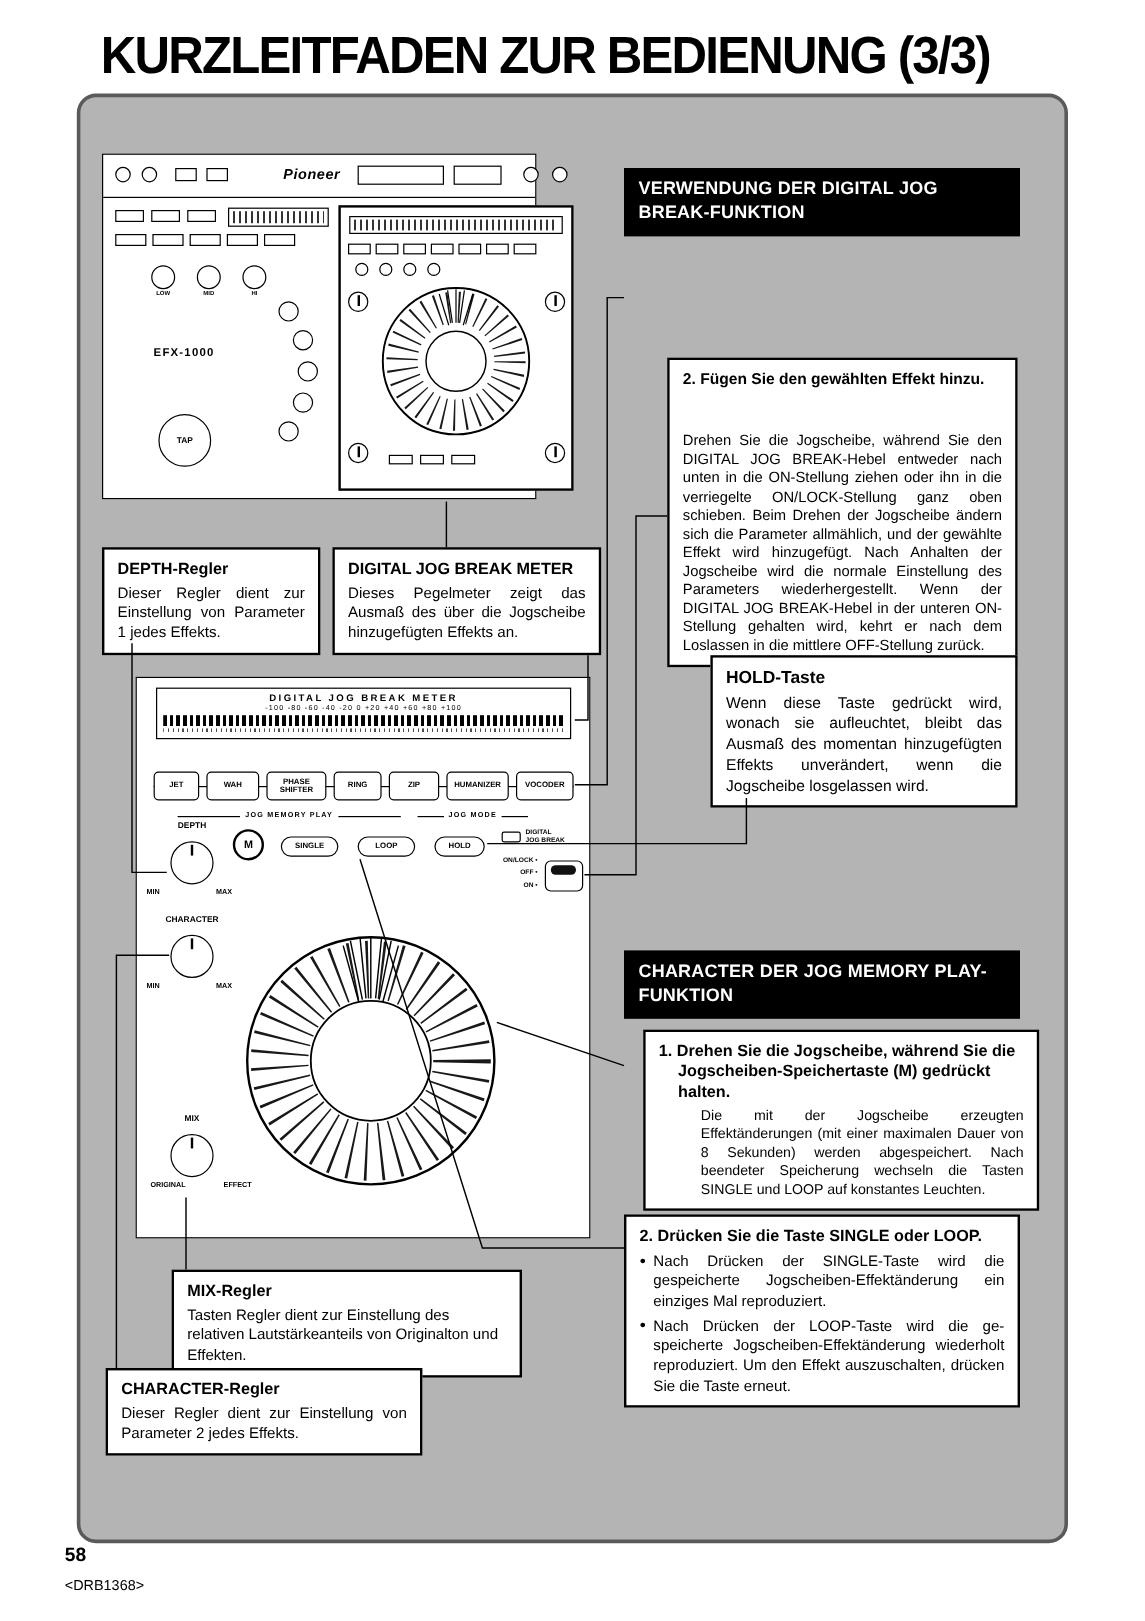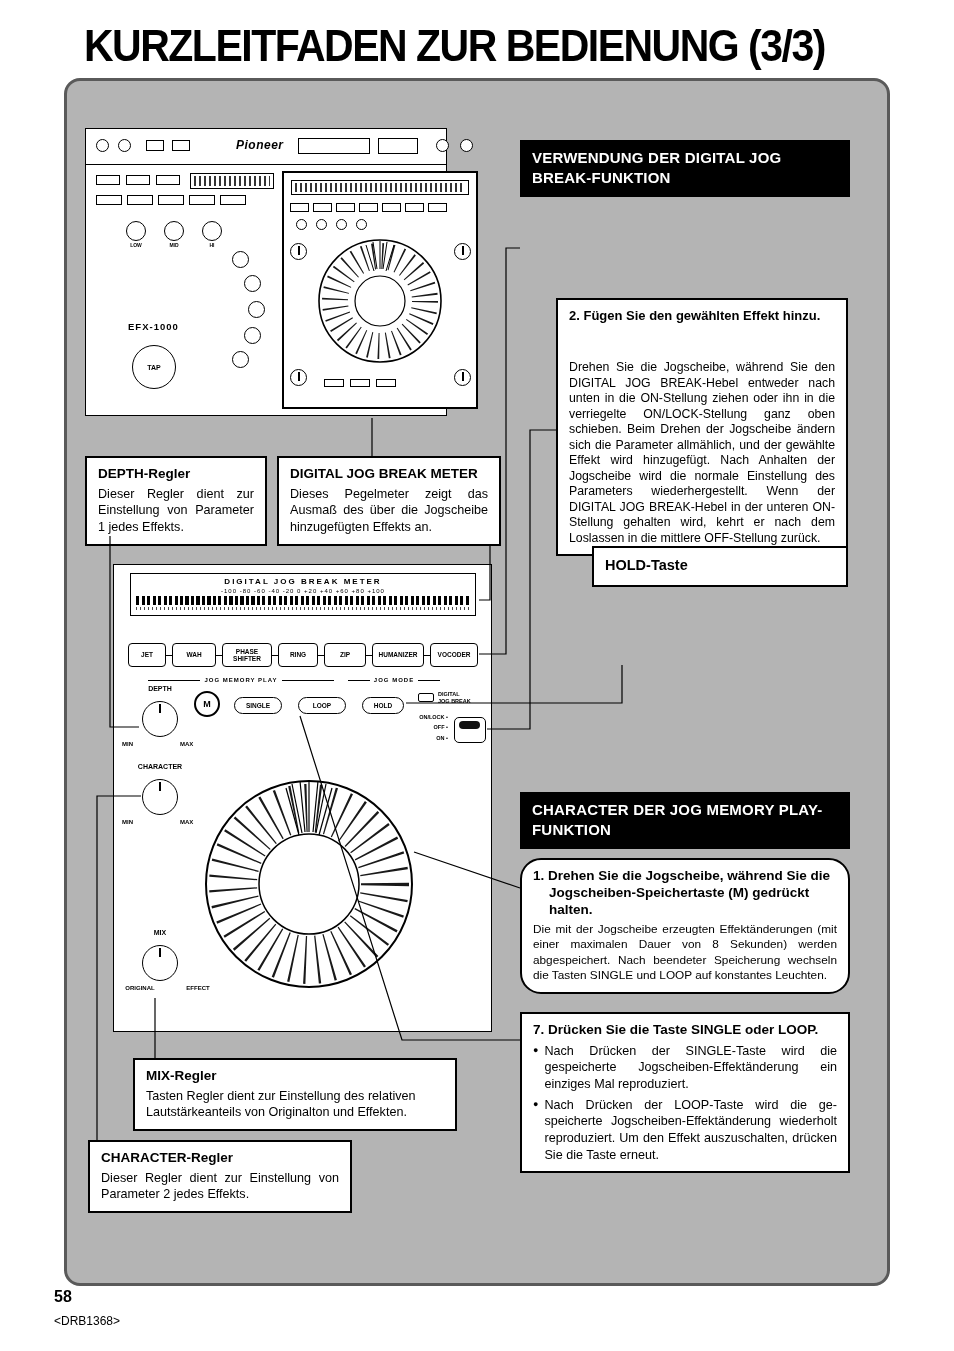--- a/index.html
+++ b/index.html
@@ -18,21 +18,21 @@
     background:#b4b4b4; border:3px solid #5a5a5a; border-radius:16px;
   }
   .sec-header {
     position:absolute; background:#000; color:#fff; font-weight:bold; font-size:15px;
     line-height:1.35; padding:8px 12px; letter-spacing:0.2px;
   }
   .wbox { position:absolute; background:#fff; border:2px solid #000; padding:8px 11px; }
   .wbox h3 { font-size:13.5px; font-weight:bold; margin:0 0 3px; line-height:1.25; }
   .wbox p { font-size:12.6px; line-height:1.32; text-align:justify; margin:0; }
   .wbox.tight p { font-size:12.3px; line-height:1.26;margin-top:36px; }
-  .wbox .small { font-size:11.8px; }
+  .wbox .small { font-size:11.8px;margin-left:35px; }
   .bullet-row { display:flex; gap:6px; margin-top:4px; }
   .bullet-row .dot { font-size:9px; line-height:1.7; }
   .bullet-row p { flex:1; }
 
   
   .circle { position:absolute; border:1.3px solid #000; border-radius:50%; background:#fff; }
   .rect   { position:absolute; border:1.2px solid #000; background:#fff; }
   .knob   { position:absolute; border:1.6px solid #000; border-radius:50%; background:#fff; }
   .knob::after { content:""; position:absolute; left:calc(50% - 1px); top:2px; width:2px; height:9px; background:#000; }
   .pill { position:absolute; border:1.6px solid #000; border-radius:9px; background:#fff;
@@ -40,21 +40,21 @@
   .tinylabel { position:absolute; font-weight:bold; text-align:center; }
 
   
   .mini-device { position:absolute; left:85px; top:128px; width:362px; height:288px;
                  background:#fff; border:1.5px solid #000; }
   .md-topstrip { position:absolute; left:0; top:0; width:100%; height:36px; border-bottom:1px solid #000; }
   .md-brand { position:absolute; left:150px; top:9px; font-size:12px; font-weight:bold; font-style:italic; letter-spacing:0.5px; }
   .md-right { position:absolute; left:196px; top:42px; width:196px; height:238px; border:2.5px solid #000; background:#fff; }
   .mini-meter-fill { position:absolute; inset:2px 3px;
       background:repeating-linear-gradient(90deg,#000 0 2px,transparent 2px 5px); opacity:.8; }
-  .efx-model { position:absolute; left:42px; top:160px; font-size:9.5px; font-weight:bold; letter-spacing:1px;margin-top:32px; }
+  .efx-model { position:absolute; left:42px; top:160px; font-size:9.5px; font-weight:bold; letter-spacing:1px; }
 
   
   .big-illus { position:absolute; left:113px; top:564px; width:379px; height:468px;
                background:#fff; border:1.5px solid #000; }
   .bi-meter { position:absolute; left:16px; top:8px; width:346px; border:1.5px solid #000; padding:3px 5px 5px; background:#fff; }
   .bi-meter-title { font-size:8px; font-weight:bold; text-align:center; letter-spacing:2px; }
   .bi-meter-scale { font-size:6px; text-align:center; white-space:nowrap; letter-spacing:1px; margin-top:2px; }
   .bi-meter-leds { height:9px; margin-top:2px;
       background:repeating-linear-gradient(90deg,#000 0 3px,transparent 3px 5.5px); }
   .bi-meter-sub { height:3px; margin-top:2px; opacity:.7;
@@ -171,20 +171,21 @@
   </div>
 
 
   <div class="wbox tight" style="left:556px;top:298px;width:292px;">
     <h3 style="font-size:13px;">2. Fügen Sie den gewählten Effekt hinzu.</h3>
     <p>Drehen Sie die Jogscheibe, während Sie den DIGITAL JOG BREAK-Hebel entweder nach unten in die ON-Stellung ziehen oder ihn in die verriegelte ON/LOCK-Stellung ganz oben schieben. Beim Drehen der Jogscheibe ändern sich die Parameter allmählich, und der gewählte Effekt wird hinzugefügt. Nach Anhalten der Jogscheibe wird die normale Einstellung des Parameters wiederhergestellt. Wenn der DIGITAL JOG BREAK-Hebel in der unteren ON-Stellung gehalten wird, kehrt er nach dem Loslassen in die mittlere OFF-Stellung zurück.</p>
   </div>
 
   <div class="wbox" style="left:592px;top:546px;width:256px;">
     <h3 style="font-size:14.5px;">HOLD-Taste</h3>
+    <p style="font-size:13px;">Wenn diese Taste gedrückt wird, wonach sie aufleuchtet, bleibt das Ausmaß des momentan hinzugefügten Effekts unverändert, wenn die Jogscheibe losgelassen wird.</p>
   </div>
 
   <div class="wbox" style="left:85px;top:456px;width:182px;">
     <h3>DEPTH-Regler</h3>
     <p>Dieser Regler dient zur Einstellung von Parameter 1 jedes Effekts.</p>
   </div>
 
   <div class="wbox" style="left:277px;top:456px;width:224px;">
     <h3>DIGITAL JOG BREAK METER</h3>
     <p>Dieses Pegelmeter zeigt das Ausmaß des über die Jogscheibe hinzugefügten Effekts an.</p>
@@ -270,38 +271,38 @@
     <div class="tinylabel" style="left:18px;top:364px;width:56px;font-size:7px;">MIX</div>
     <div class="knob" style="left:28px;top:380px;width:36px;height:36px;"></div>
     <div class="minmax" style="left:0px;top:420px;width:52px;text-align:center;">ORIGINAL</div>
     <div class="minmax" style="left:62px;top:420px;width:44px;text-align:center;">EFFECT</div>
   </div>
 
   <div class="sec-header" style="left:520px;top:792px;width:330px;min-height:56px;">
     <span>CHARACTER DER JOG MEMORY PLAY-FUNKTION</span>
   </div>
 
-  <div class="wbox" style="left:520px;top:858px;width:330px;border-radius:21px;">
+  <div class="wbox" style="left:536px;top:858px;width:330px;">
     <h3 style="padding-left:16px;text-indent:-16px;">1. Drehen Sie die Jogscheibe, während Sie die Jogscheiben-Speichertaste (M) gedrückt halten.</h3>
     <p class="small">Die mit der Jogscheibe erzeugten Effektänderungen (mit einer maximalen Dauer von  8 Sekunden) werden abgespeichert. Nach beendeter Speicherung wechseln die Tasten SINGLE und LOOP auf konstantes Leuchten.</p>
   </div>
 
   <div class="wbox" style="left:520px;top:1012px;width:330px;">
-    <h3>7. Drücken Sie die Taste SINGLE oder LOOP.</h3>
+    <h3>2. Drücken Sie die Taste SINGLE oder LOOP.</h3>
     <div class="bullet-row">
       <span class="dot">●</span>
       <p>Nach Drücken der SINGLE-Taste wird die gespeicherte Jogscheiben-Effektänderung ein einziges Mal reproduziert.</p>
     </div>
     <div class="bullet-row">
       <span class="dot">●</span>
       <p>Nach Drücken der LOOP-Taste wird die ge-speicherte Jogscheiben-Effektänderung wiederholt reproduziert. Um den Effekt auszuschalten, drücken Sie die Taste erneut.</p>
     </div>
   </div>
 
-  <div class="wbox" style="left:133px;top:1058px;width:324px;">
+  <div class="wbox" style="left:143px;top:1058px;width:292px;">
     <h3>MIX-Regler</h3>
     <p style="text-align:left;">Tasten Regler dient zur Einstellung des relativen Lautstärkeanteils von Originalton und Effekten.</p>
   </div>
 
   <div class="wbox" style="left:88px;top:1140px;width:264px;">
     <h3>CHARACTER-Regler</h3>
     <p>Dieser Regler dient zur Einstellung von Parameter 2 jedes Effekts.</p>
   </div>
 
   <svg class="connectors" viewBox="0 0 954 1351">

